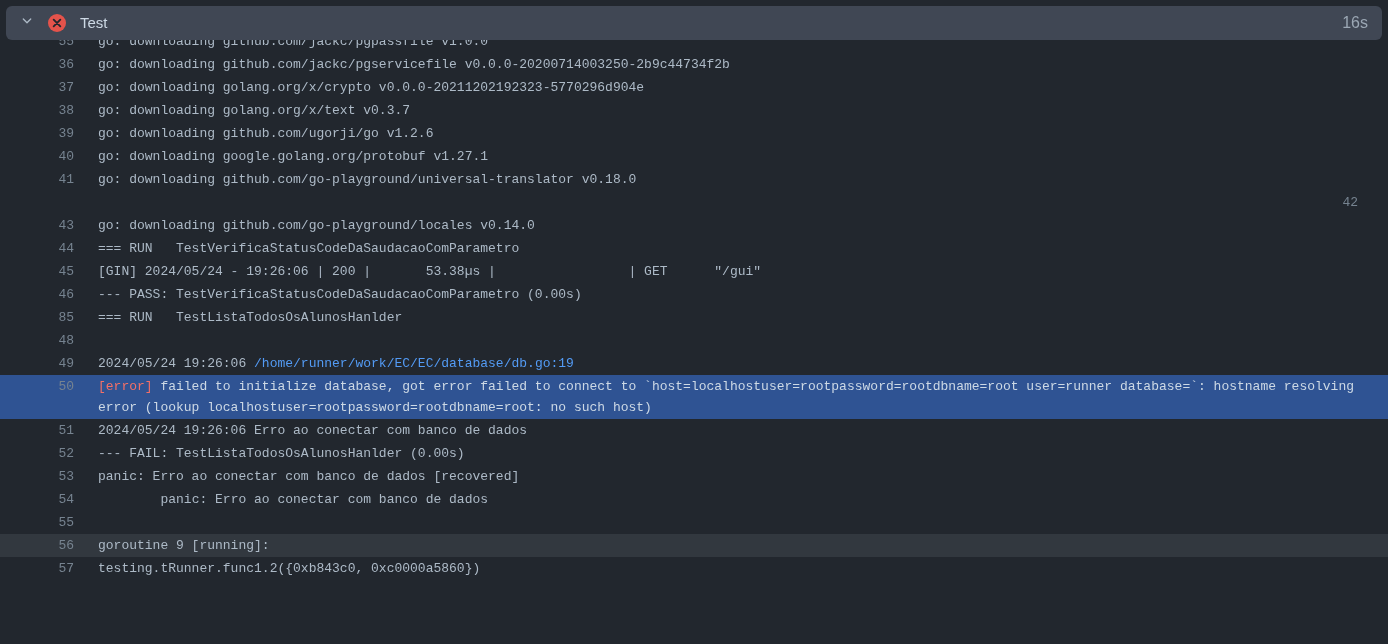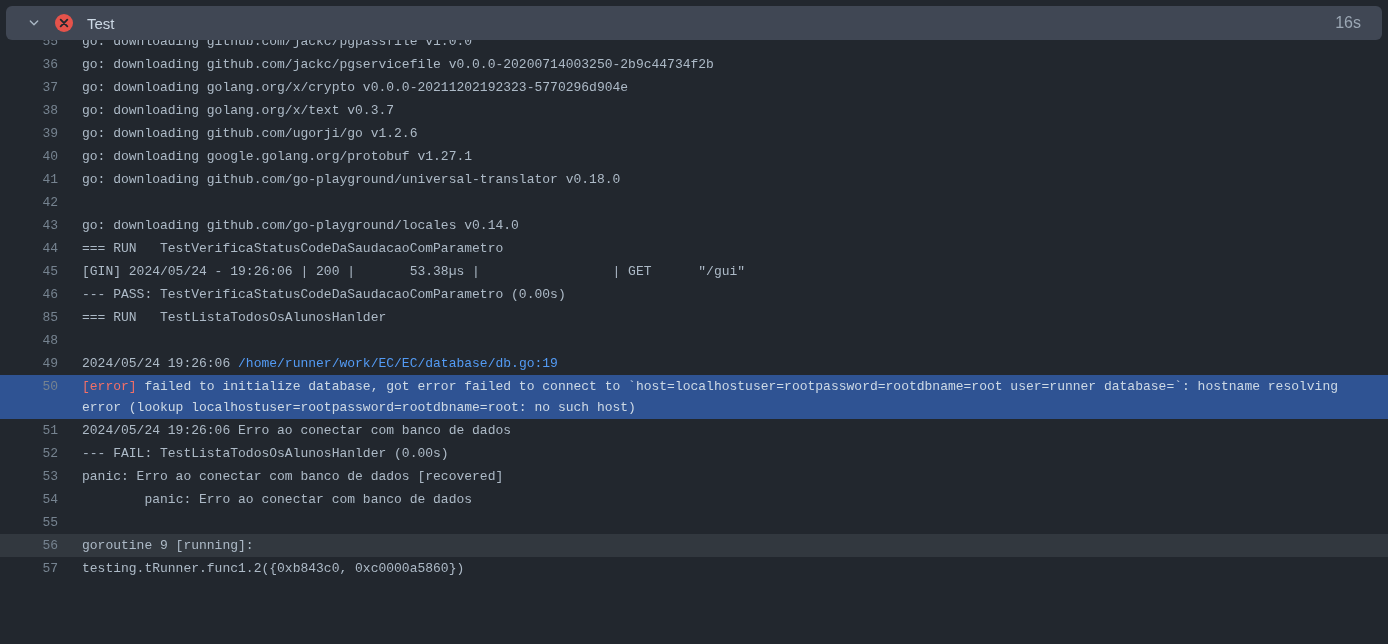--- a/index.html
+++ b/index.html
@@ -9,23 +9,23 @@
     }
     body {
       background-color: #22272e;
       font-family: ui-monospace, SFMono-Regular, 'SF Mono', Consolas, 'Liberation Mono', Menlo, monospace;
       font-size: 13px;
       color: #adbac7;
       overflow: hidden;
     }
     .header {
       display: flex;
-      align-items: center;
+      align-items: flex-start;
       background-color: #404754;
-      padding: 8px 21px;
+      padding: 8px 14px;
       border-radius: 6px;
       margin: 6px 6px 0 6px;
       height: 34px;
     }
     .chevron {
       color: #adbac7;
       margin-right: 14px;
       cursor: pointer;
       display: flex;
       align-items: center;
@@ -59,21 +59,22 @@
       color: #9ba7b4;
       font-family: -apple-system, BlinkMacSystemFont, "Segoe UI", Helvetica, Arial, sans-serif;
       font-size: 16px;
     }
     .log-container {
       padding: 0;
     }
     .log-line {
       display: flex;
       line-height: 21px;
-      padding: 1px 0;
+      padding: 1px 16px;
+      justify-content: flex-end;
     }
     .log-line.cut-top {
       overflow: hidden;
       height: 13px;
       align-items: flex-end;
     }
     .log-line.highlighted {
       background-color: #32383f;
     }
     .log-line.selected {

